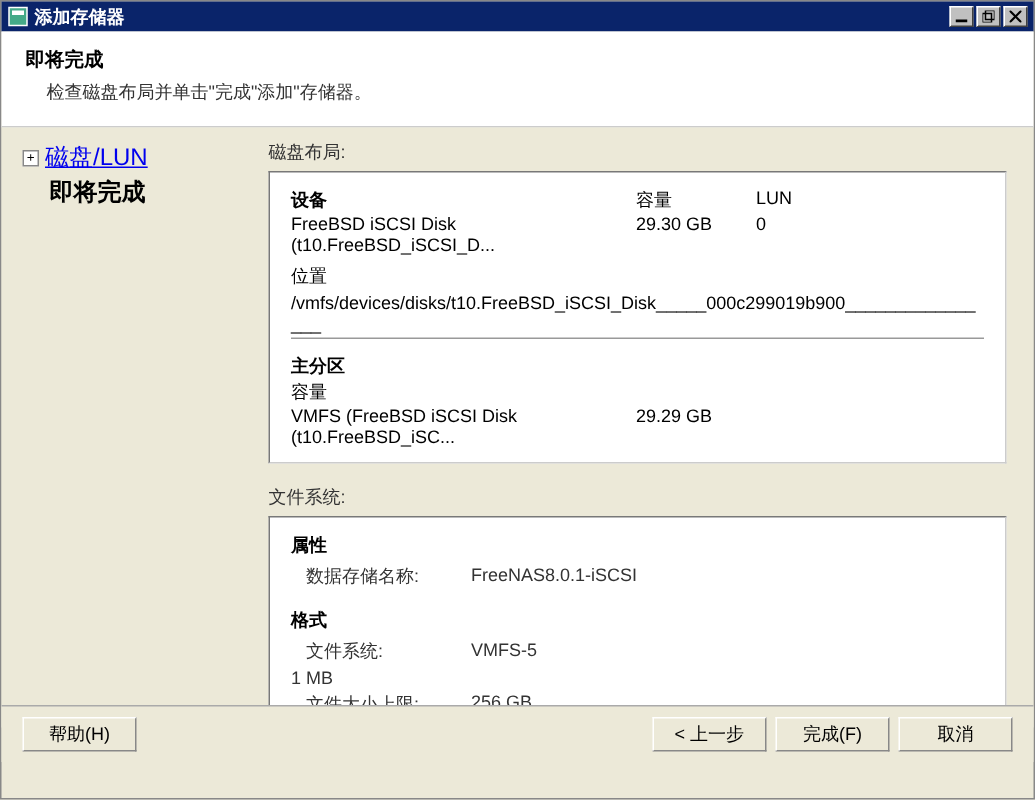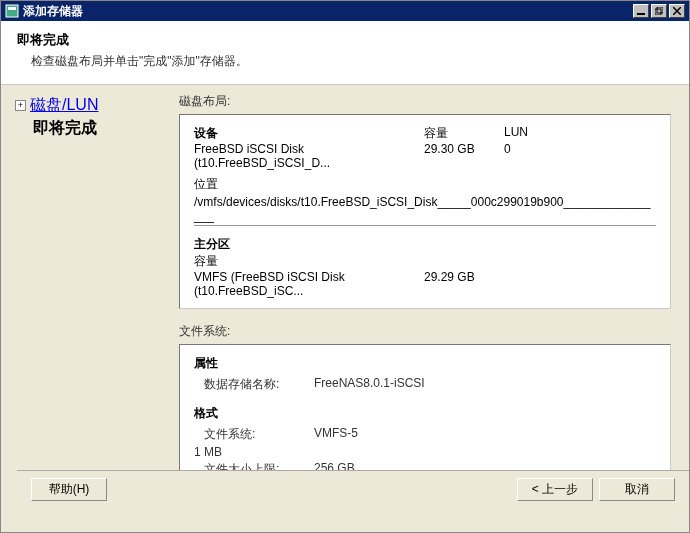--- a/index.html
+++ b/index.html
@@ -26,21 +26,21 @@
     .row { display: flex; font-size: 12px; color: #000; }
     .row .c1 { width: 230px; }
     .row .c2 { width: 80px; text-align: left; }
     .row .c3 { flex: 1; text-align: left; }
     .bold { font-weight: bold; }
     .row-sp { margin-top: 10px; flex-direction: column; }
     .path-line { font-size: 12px; color: #000; margin-top: 2px; border-bottom: 1px solid #999; padding-bottom: 2px; letter-spacing: 0; word-break: break-all; }
     .prop-table { margin-top: 4px; }
     .prop-row { display: flex; font-size: 12px; color: #333; margin-bottom: 2px; }
     .prop-row .plabel { width: 120px; padding-left: 10px; }
-    .footer-bar { position: absolute; bottom: 24px; left: 16px; right: 0; height: 38px; border-top: 1px solid #aaa; display: flex; align-items: center; padding: 0 14px; background: #ece9d8; }
+    .footer-bar { position: absolute; bottom: 24px; left: 0; right: 0; height: 38px; border-top: 1px solid #aaa; display: flex; align-items: center; padding: 0 14px; background: #ece9d8; }
     .footer-bar .spacer { flex: 1; }
     .btn { height: 23px; padding: 0 14px; background: #ece9d8; border: 1px solid #888; border-top-color: #fff; border-left-color: #fff; font-size: 12px; cursor: pointer; margin-left: 6px; min-width: 76px; }
     .btn.help { margin-left: 0; }
     .watermark { position: absolute; right: 10px; bottom: 4px; color: rgba(120,120,120,0.5); font-size: 20px; font-weight: bold; font-family: Arial; pointer-events: none; }
     .watermark small { display: block; font-size: 10px; font-weight: normal; text-align: right; }
   </style>
 </head>
 <body>
 
 <div class="window">
@@ -142,16 +142,17 @@
           </div>
         </div>
       </div>
     </div>
   </div>
 
   <div class="footer-bar">
     <button class="btn help">帮助(H)</button>
     <div class="spacer"></div>
     <button class="btn">&lt; 上一步</button>
+    <button class="btn">完成(F)</button>
     <button class="btn">取消</button>
   </div>
 
 </div>
 
 </body></html>

